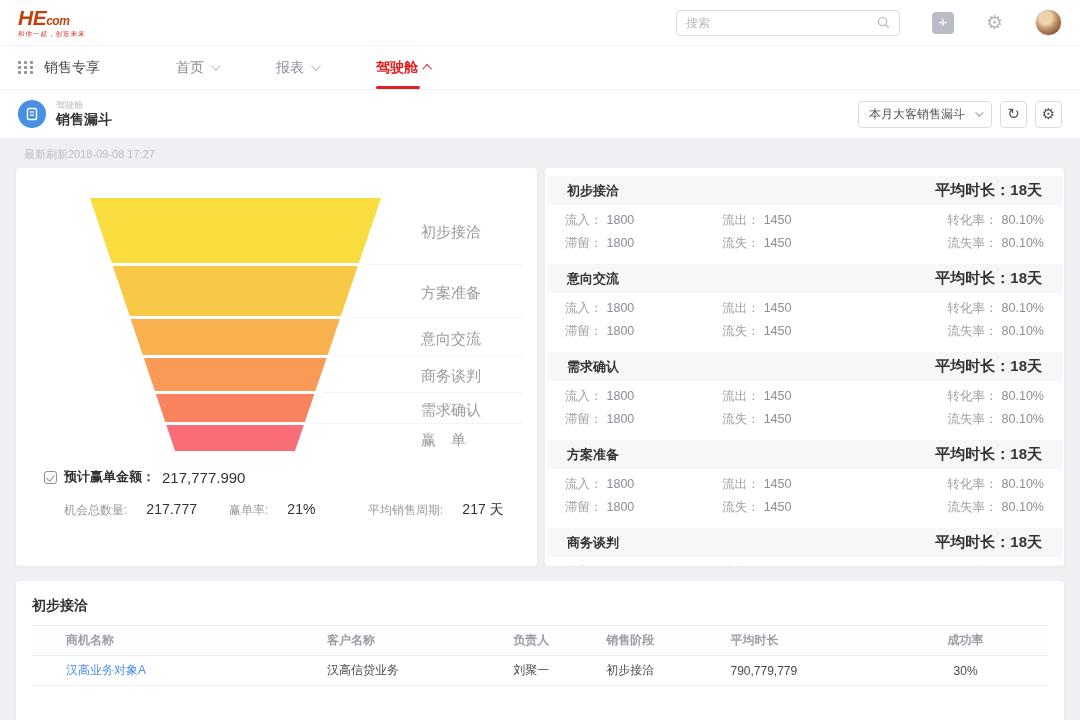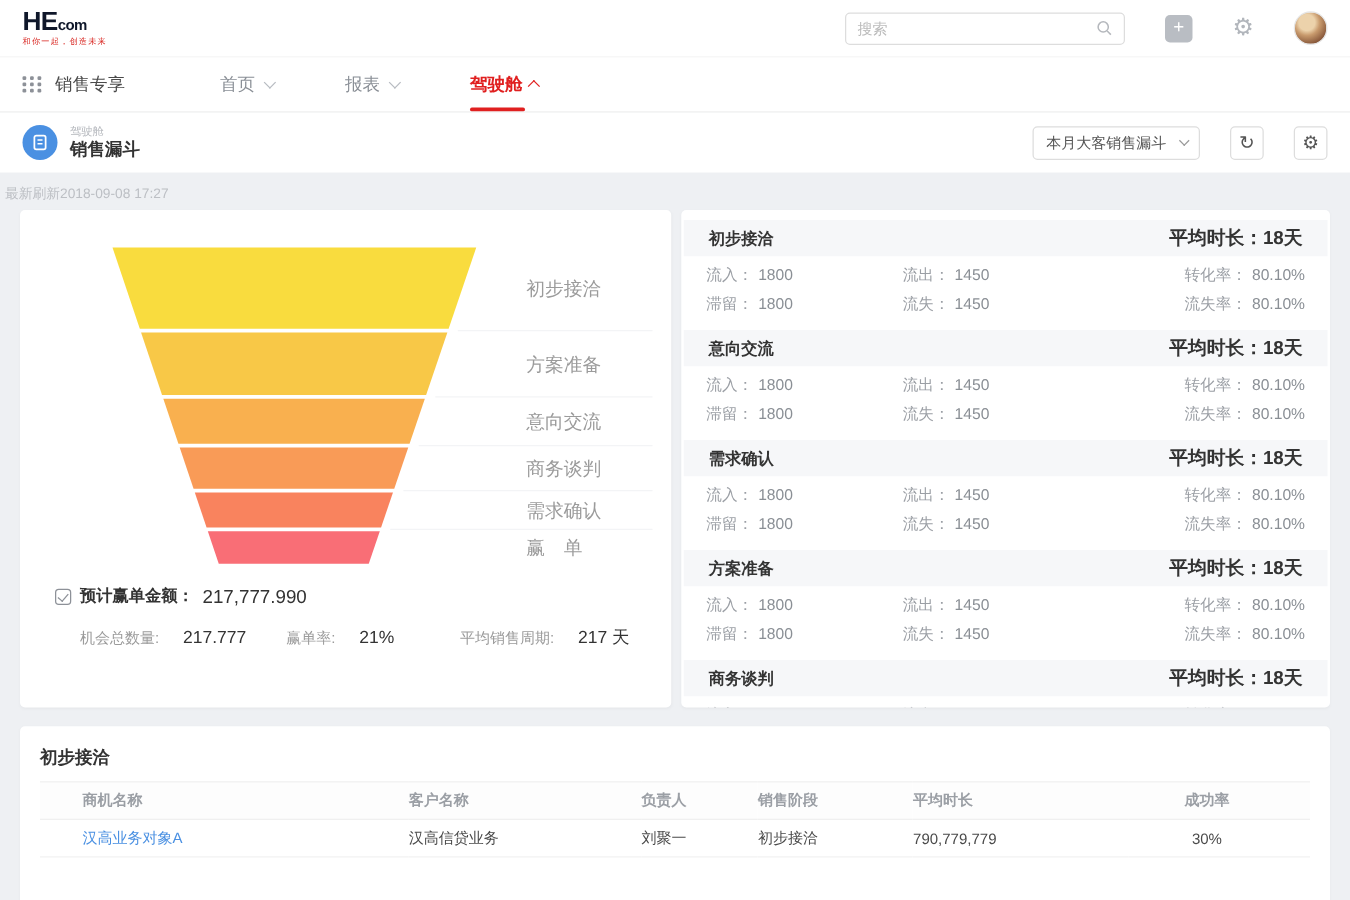--- a/index.html
+++ b/index.html
@@ -3,21 +3,21 @@
 <meta charset="utf-8">
 <style>
   * { margin:0; padding:0; box-sizing:border-box; }
   html,body { width:1080px; height:720px; overflow:hidden; background:#eef0f3;
     font-family:"Liberation Sans","DejaVu Sans",sans-serif; color:#333; }
 
   
   .topbar { height:46px; background:#fff; display:flex; align-items:center;
     padding:0 18px; border-bottom:1px solid #f5f5f5; }
   .logo { display:flex; flex-direction:column; line-height:1; }
-  .logo-main { color:#0f172a; font-weight:bold; letter-spacing:-.5px; }
+  .logo-main { color:#c2410c; font-weight:bold; font-style:italic; letter-spacing:-.5px; }
   .logo-he { font-size:21px; }
   .logo-com { font-size:12px; font-weight:800; }
   .logo-tag { color:#d8241f; font-size:6.5px; margin-top:3px; letter-spacing:1px; }
   .topbar-right { margin-left:auto; display:flex; align-items:center; gap:32px; }
   .searchbox { width:224px; height:26px; border:1px solid #ddd; border-radius:4px;
     display:flex; align-items:center; padding:0 9px; background:#fff; }
   .searchbox input { border:none; outline:none; flex:1; font-size:12px; color:#666;
     font-family:inherit; background:transparent; }
   .searchbox input::placeholder { color:#bbb; }
   .mag { width:13px; height:13px; flex:0 0 auto; }
@@ -44,30 +44,30 @@
   .nav-item.active::after { content:""; position:absolute; left:0; right:12px; bottom:0;
     height:3px; background:#e02020; border-radius:2px; }
 
   
   .titlebar { height:48px; background:#fff; display:flex; align-items:center; padding:0 18px; }
   .title-icon { width:28px; height:28px; border-radius:50%; background:#4a90e2;
     display:flex; align-items:center; justify-content:center; margin-right:10px; flex:0 0 auto; }
   .title-texts { display:flex; flex-direction:column; line-height:1.2; }
   .title-small { font-size:9px; color:#b5b8bd; }
   .title-big { font-size:14px; font-weight:bold; color:#333; }
-  .titlebar-right { margin-left:auto; display:flex; align-items:center; gap:24px; }
+  .titlebar-right { margin-left:auto; display:flex; align-items:center; gap:8px; }
   .filter-select { height:27px; border:1px solid #ddd; border-radius:4px; display:flex;
     align-items:center; gap:10px; padding:0 10px; font-size:12px; color:#555; cursor:pointer; background:#fff; }
   .filter-select .chev { width:6px; height:6px; border-right:1.4px solid #999; border-bottom:1.4px solid #999;
     transform:rotate(45deg) translateY(-2px); }
   .sq-btn { width:27px; height:27px; border:1px solid #ddd; border-radius:4px; background:#fff;
     color:#555; font-size:15px; display:flex; align-items:center; justify-content:center; cursor:pointer; }
 
   
-  .refresh-line { padding:9px 4px 6px; font-size:11px; color:#bcbfc4; }
+  .refresh-line { padding:9px 24px 6px; font-size:11px; color:#bcbfc4; }
 
   
   .main { padding:0 16px; display:grid; grid-template-columns:521px 519px; grid-column-gap:8px; }
   .card { background:#fff; border-radius:4px; box-shadow:0 1px 3px rgba(0,0,0,.04); }
   .funnel-card { height:398px; position:relative; }
   .stages-card { height:398px; padding-top:8px; overflow:hidden; }
 
   
   .amount-row { position:absolute; left:28px; top:300px; display:flex; align-items:center; gap:7px; }
   .checkbox-ic { width:13px; height:13px; border:1.4px solid #8d9198; border-radius:3px; position:relative; }

